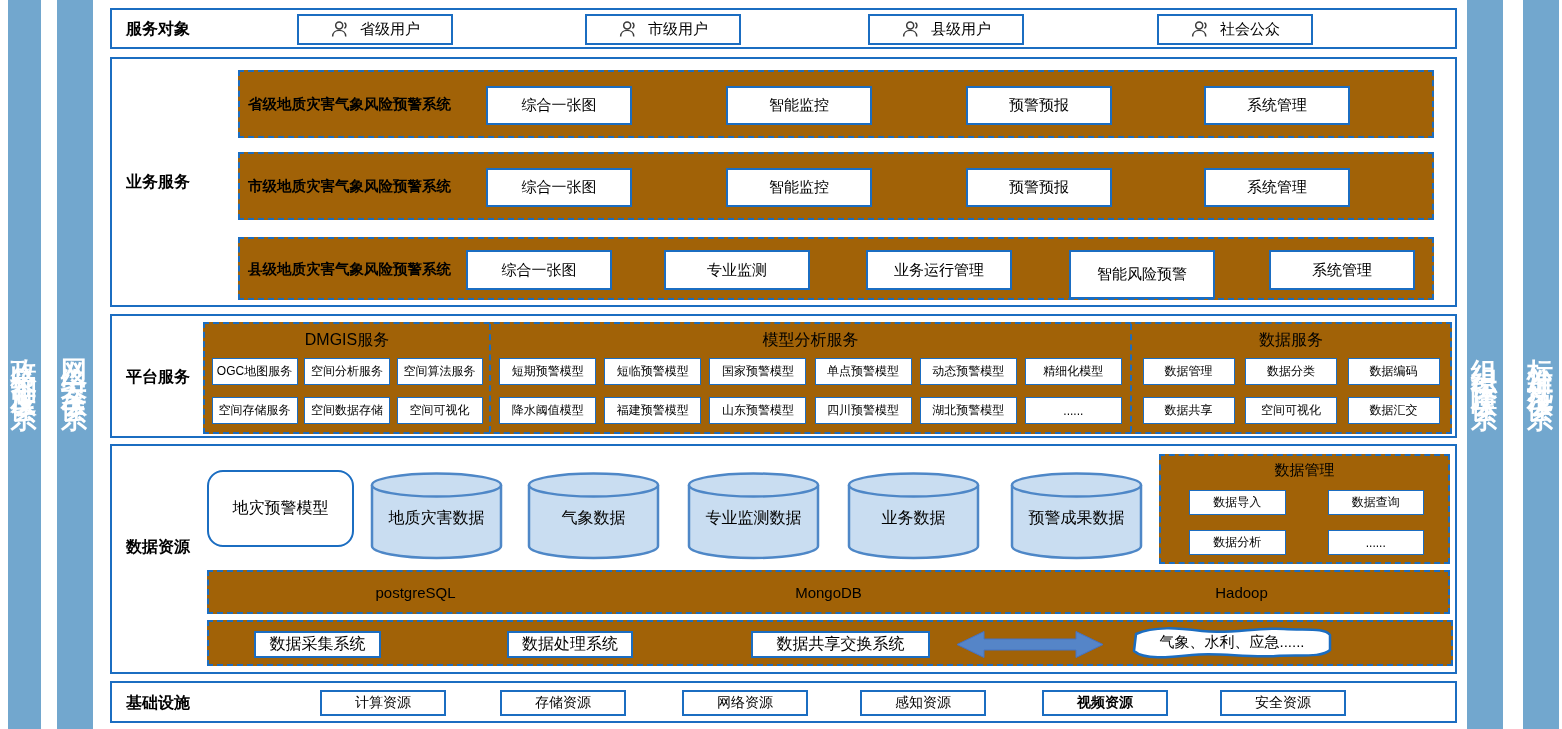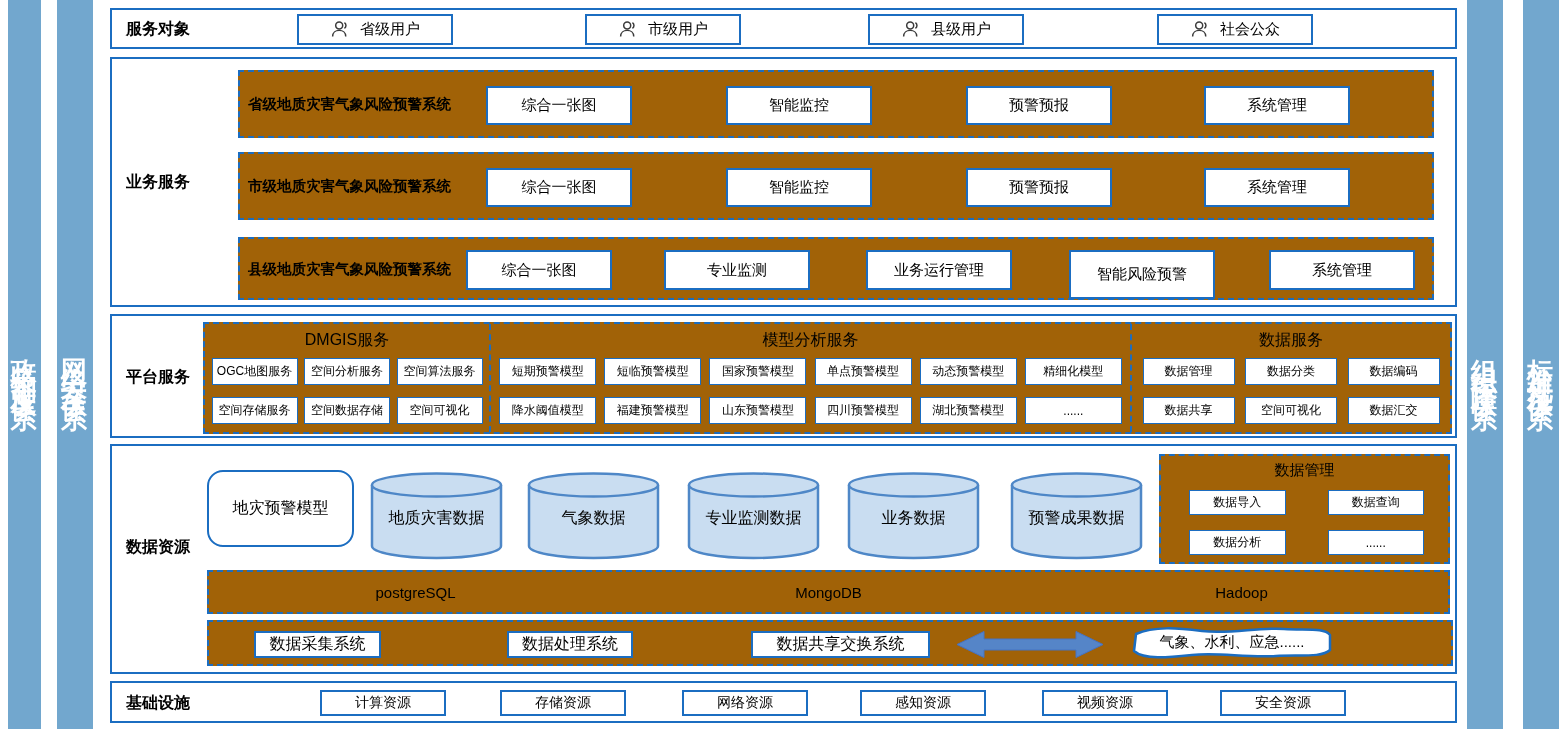--- a/index.html
+++ b/index.html
@@ -255,15 +255,15 @@
     </div>
   </div>
 </div>
 
 <div class="sec" style="top:681px;height:42px;">
   <div class="sec-label" style="top:10px;">基础设施</div>
   <div class="box infra" style="left:208px;">计算资源</div>
   <div class="box infra" style="left:388px;">存储资源</div>
   <div class="box infra" style="left:570px;">网络资源</div>
   <div class="box infra" style="left:748px;">感知资源</div>
-  <div class="box infra" style="left:930px;">视频资源</div>
+  <div class="box infra" style="left:930px;font-weight:bold;">视频资源</div>
   <div class="box infra" style="left:1108px;">安全资源</div>
 </div>
 
 </body></html>

